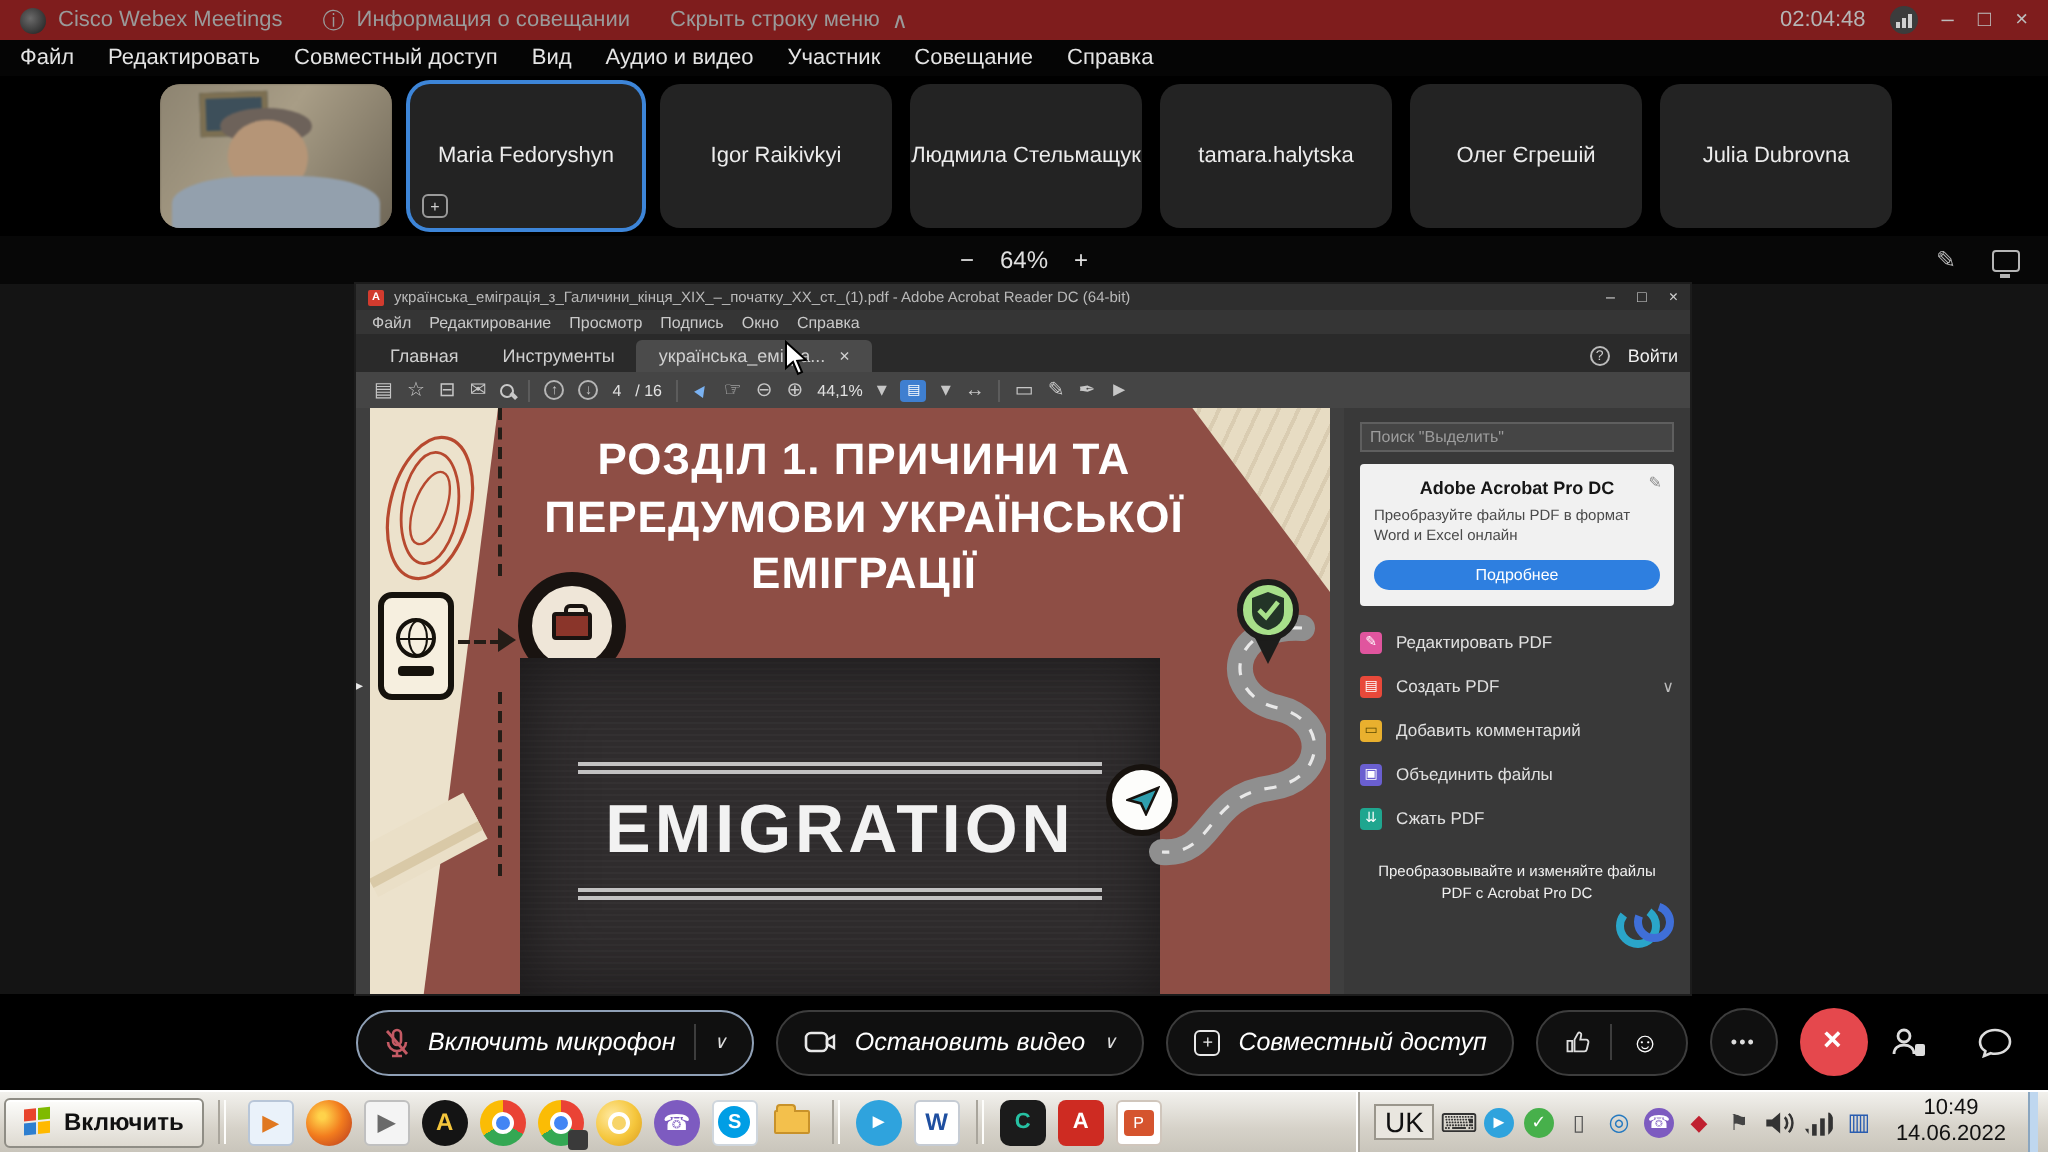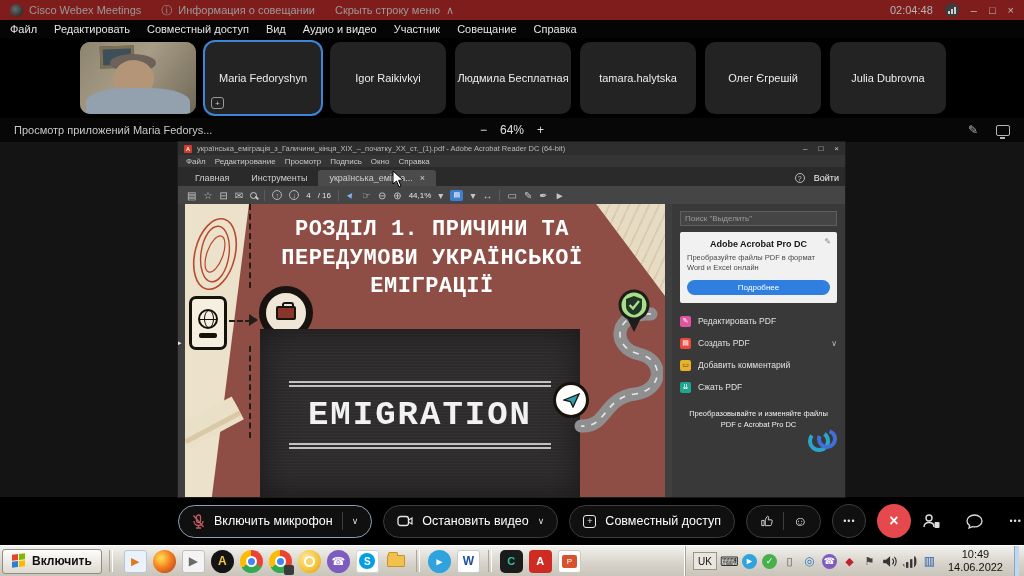--- a/index.html
+++ b/index.html
@@ -63,21 +63,21 @@
   .mag::after { content:""; position:absolute; width:4px; height:1.5px; background:#c9c9c9; transform:rotate(45deg); right:-3px; bottom:-1px; }
   .pgnum { font-size:8px; color:#e2e2e2; }
   .ptr { color:#7ab2f2; font-size:9px; transform:rotate(-55deg); display:inline-block; }
   .bluebox { width:13px; height:11px; background:#3f7fd0; border-radius:2px; color:#fff; font-size:7px; display:flex; align-items:center; justify-content:center; gap:1px; }
   .a-body { flex:1; display:flex; min-height:0; }
   .gutter { width:7px; background:#3f3f3f; position:relative; flex:none; }
   .gutter .exp { position:absolute; top:46%; left:0; color:#e8e8e8; font-size:7px; }
   .gap2 { width:7px; background:#3f3f3f; flex:none; }
 
   
-  .slide { width:480px; position:relative; background:#8e4e45; overflow:hidden; flex:none;font-family:Liberation Mono, monospace; }
+  .slide { width:480px; position:relative; background:#8e4e45; overflow:hidden; flex:none; }
   .paperL { position:absolute; left:0; top:0; width:64px; height:100%; background:#ece2cc; clip-path:polygon(0 0,100% 0,42% 100%,0 100%); }
   .scrib { position:absolute; left:2px; top:6px; }
   .paperTR { position:absolute; right:0; top:0; width:86px; height:92px; background:#e7dcc3; clip-path:polygon(20% 0,100% 0,100% 100%); background-image:repeating-linear-gradient(115deg, rgba(120,90,50,.12) 0 2px, transparent 2px 9px); }
   .paperBL { position:absolute; left:-8px; top:206px; width:62px; height:16px; background:#eadfc7; transform:rotate(-28deg); box-shadow:0 5px 0 #d9c9a7, 0 10px 0 #eadfc7; }
   .s-title { position:absolute; left:72px; right:58px; top:12px; text-align:center; color:#ffffff; font-weight:bold; font-size:22px; line-height:1.3; letter-spacing:.5px; }
   .pass { position:absolute; left:4px; top:92px; width:38px; height:54px; background:#f6efdf; border:3px solid #15120c; border-radius:7px; display:flex; flex-direction:column; align-items:center; justify-content:center; gap:4px; }
   .globe { width:20px; height:20px; border:2px solid #15120c; border-radius:50%; position:relative; }
   .globe::before { content:""; position:absolute; left:50%; top:-1px; bottom:-1px; width:8px; margin-left:-4px; border:1.5px solid #15120c; border-radius:50%; }
   .globe::after { content:""; position:absolute; left:-1px; right:-1px; top:50%; height:1.5px; background:#15120c; }
   .pbar { width:18px; height:5px; background:#15120c; border-radius:2px; }
@@ -110,21 +110,21 @@
   .trow { height:22px; display:flex; align-items:center; gap:7px; color:#e0e0e0; font-size:8.5px; }
   .tico { width:11px; height:11px; border-radius:2px; color:#fff; font-size:7px; display:flex; align-items:center; justify-content:center; flex:none; }
   .c-edit{background:#e0559e} .c-create{background:#e8493a} .c-comment{background:#e9b02e;color:#5a4a00} .c-merge{background:#6a5fd0} .c-compress{background:#1fa68f}
   .trow .chev { margin-left:auto; color:#bbb; font-size:8px; }
   .pfoot { margin-top:11px; text-align:center; color:#f0f0f0; font-size:7.5px; line-height:1.4; position:relative; padding:0 2px; }
   .swirl { position:absolute; right:-2px; top:16px; }
   .btn2 { display:inline-block; margin-top:7px; background:#4a86d8; color:#fff; border-radius:8px; padding:3px 9px; font-size:7.5px; }
 
   
   .controls { height:48px; background:#000; display:flex; align-items:center; gap:11px; padding-left:178px; }
-  .pill { height:33px; border:1px solid #3d3d3d; border-radius:17px; background:#101010; display:flex; align-items:center; padding:0 13px; gap:9px; color:#fff; font-size:12.5px; flex:none; }
+  .pill { height:33px; border:1px solid #3d3d3d; border-radius:17px; background:#101010; display:flex; align-items:center; padding:0 13px; gap:9px; color:#fff; font-size:12.5px; flex:none;font-style:italic; }
   .pill.mic { border-color:#8fa0b6; }
   .pill .pdiv { width:1px; height:18px; background:#3d3d3d; }
   .pill .chev { font-size:9px; color:#ddd; }
   .circle-btn { width:34px; height:34px; border:1px solid #3d3d3d; border-radius:50%; display:flex; align-items:center; justify-content:center; color:#ddd; font-size:9px; background:#101010; flex:none; letter-spacing:1px; }
   .leave { background:#e5484d; border:none; color:#fff; font-size:16px; font-weight:bold; }
   .sharebox { width:13px; height:13px; border:1.5px solid #e8e8e8; border-radius:3px; font-size:9px; display:flex; align-items:center; justify-content:center; color:#e8e8e8; }
   .right-icons { margin-left:auto; display:flex; align-items:center; gap:26px; padding-right:18px; color:#ddd; }
 
   
   .taskbar { height:31px; background:linear-gradient(#f2f1ed,#d6d2c9 60%,#c9c5bb); border-top:1px solid #fff; display:flex; align-items:center; gap:5px; padding:0 2px; font-size:11px; color:#111; }
@@ -150,21 +150,21 @@
   .qi.folder { background:transparent; }
   .fold { width:18px; height:12px; background:#f3c04c; border:1px solid #c8922a; border-radius:1px; position:relative; }
   .fold::before { content:""; position:absolute; left:0; top:-4px; width:8px; height:3px; background:#f3c04c; border:1px solid #c8922a; border-bottom:none; border-radius:2px 2px 0 0; }
   .qi.tg { background:#2fa3dd; border-radius:50%; color:#fff; font-size:10px; }
   .qi.word { background:#fff; border:1px solid #c6ccd4; color:#1f4fa0; font-weight:bold; font-size:12px; }
   .qi.webex { background:#1b1b1b; border-radius:5px; color:#27c1a3; font-weight:bold; font-size:11px; }
   .qi.acr { background:#ce2b22; border-radius:4px; color:#fff; font-weight:bold; font-size:11px; }
   .qi.ppt { background:#fff; border:1px solid #d0c6bc; }
   .pp { width:15px; height:13px; background:#d5542e; border-radius:2px; color:#fff; font-size:8px; display:flex; align-items:center; justify-content:center; }
   .tray { margin-left:auto; display:flex; align-items:center; gap:5px; border-left:1px solid #a9a59c; box-shadow:-1px 0 0 #fff; padding:0 3px 0 7px; height:100%; }
-  .lang { border:1px solid #9a968c; padding:0 4px; font-size:10px; height:18px; display:flex; align-items:center; background:#e9e6df; flex:none; }
+  .lang { border:1px solid #9a968c; padding:0 4px; font-size:14px; height:18px; display:flex; align-items:center; background:#e9e6df; flex:none; }
   .ti { width:15px; height:15px; display:flex; align-items:center; justify-content:center; font-size:9px; border-radius:50%; flex:none; }
   .ti.kb { color:#333; font-size:13px; border-radius:0; }
   .ti.tg { background:#2fa3dd; color:#fff; }
   .ti.ok { background:#47b04b; color:#fff; }
   .ti.clip { color:#555; font-size:11px; }
   .ti.swirlb { color:#2479c0; font-size:12px; }
   .ti.vib { background:#7d5bc0; color:#fff; }
   .ti.red { color:#c02030; font-size:11px; }
   .ti.flag { color:#444; font-size:11px; }
   .ti.mon { color:#2a5db0; font-size:12px; border-radius:0; }
@@ -222,35 +222,34 @@
     </div>
   </div>
   <div class="tile active">
     <span>Maria Fedoryshyn</span>
     <span class="tile-badge">+</span>
   </div>
   <div class="tile">
     <span>Igor Raikivkyi</span>
   </div>
   <div class="tile">
-    <span>Людмила Бесплатная</span>
+    <span>Людмила Стельмащук</span>
   </div>
   <div class="tile">
     <span>tamara.halytska</span>
   </div>
   <div class="tile">
     <span>Олег Єгрешій</span>
   </div>
   <div class="tile">
     <span>Julia Dubrovna</span>
   </div>
 </div>
 
 <div class="sharebar">
-  <span>Просмотр приложений Maria Fedorys...</span>
   <div class="zoomctl">
     <span>−</span>
     <span>64%</span>
     <span>+</span>
   </div>
   <div class="sb-icons">
     <span>✎</span>
     <span class="monitor"></span>
   </div>
 </div>
@@ -393,20 +392,24 @@
           <div class="trow">
             <span class="tico c-create">▤</span>
             <span>Создать PDF</span>
             <span class="chev">∨</span>
           </div>
           <div class="trow">
             <span class="tico c-comment">▭</span>
             <span>Добавить комментарий</span>
           </div>
           <div class="trow">
+            <span class="tico c-merge">▣</span>
+            <span>Объединить файлы</span>
+          </div>
+          <div class="trow">
             <span class="tico c-compress">⇊</span>
             <span>Сжать PDF</span>
           </div>
         </div>
         <div class="pfoot">
           <span>Преобразовывайте и изменяйте файлы PDF с Acrobat Pro DC</span>
           <svg class="swirl" width="34" height="32" viewBox="0 0 34 32">
             <circle cx="14" cy="16" r="9" fill="none" stroke="#2aa5c9" stroke-width="4" stroke-dasharray="34 14"></circle>
             <circle cx="22" cy="14" r="8" fill="none" stroke="#3f6fd8" stroke-width="4" stroke-dasharray="28 12"></circle>
           </svg>

